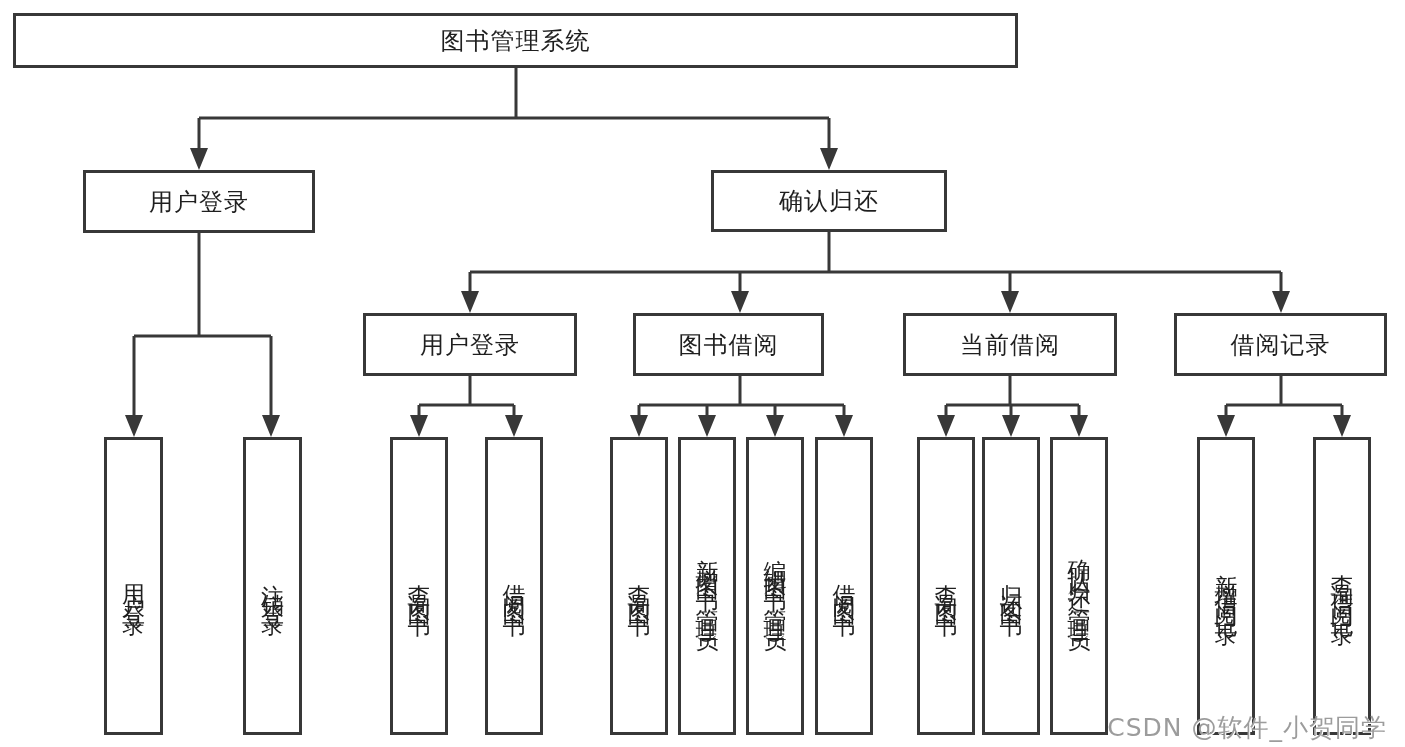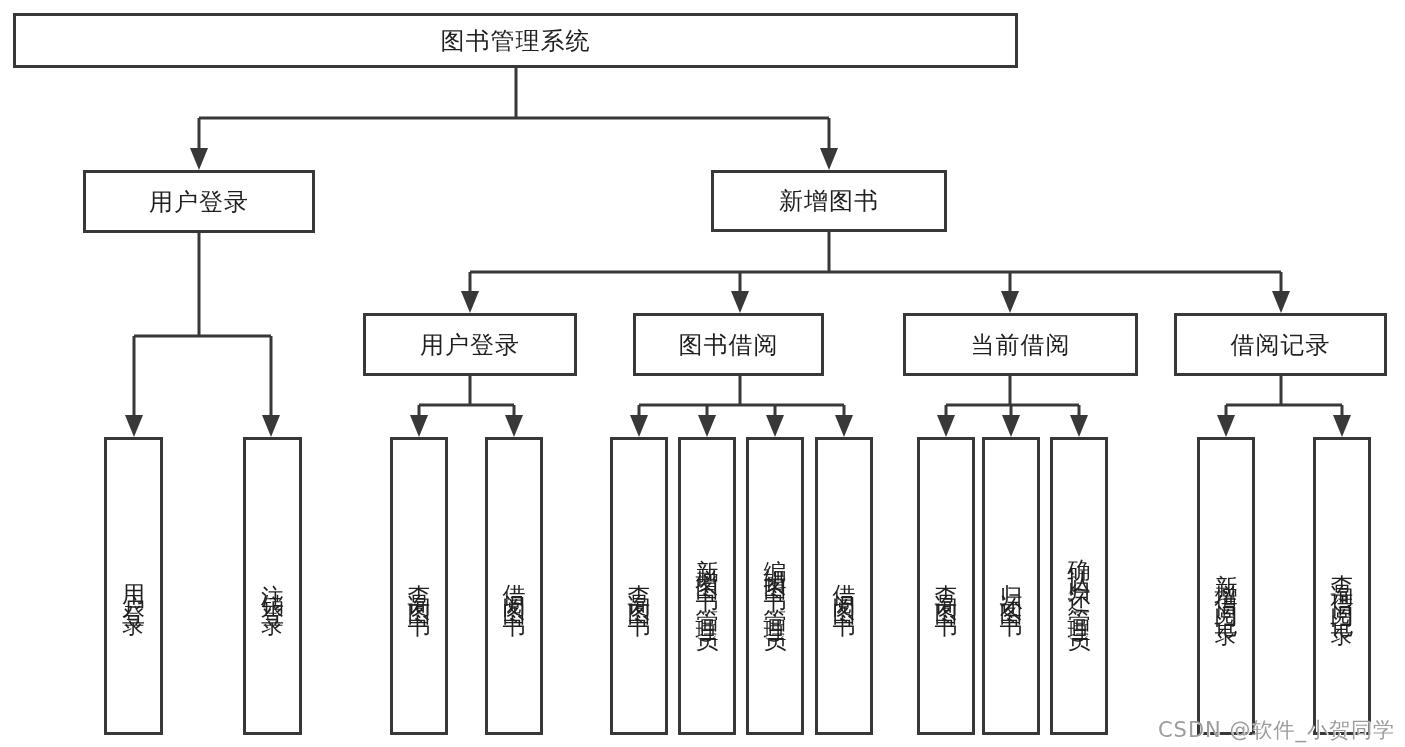--- a/index.html
+++ b/index.html
@@ -25,22 +25,22 @@
     line-height:1;
     letter-spacing:10px;
     white-space:nowrap;
   }
   .connectors{
     position:absolute;left:0;top:0;width:1405px;height:747px;
     pointer-events:none;
   }
   .watermark{
     position:absolute;
-    right:10px;bottom:3px;
-    font-size:21px;
+    right:18px;bottom:3px;
+    font-size:25px;
     color:#9c9c9c;
     letter-spacing:1px;
     text-shadow:1px 1px 0 #ffffff;
     z-index:10;
     white-space:nowrap;
   }
 </style>
 </head>
 <body>
 
@@ -80,30 +80,30 @@
 </svg>
 
 <div class="node hnode root" style="left:13px;top:13px;width:1005px;height:55px">
   <span class="label">图书管理系统</span>
 </div>
 
 <div class="node hnode" style="left:83px;top:170px;width:232px;height:63px">
   <span class="label">用户登录</span>
 </div>
 <div class="node hnode" style="left:711px;top:170px;width:236px;height:62px">
-  <span class="label">新增图书</span>
+  <span class="label">确认归还</span>
 </div>
 
 <div class="node hnode" style="left:363px;top:313px;width:214px;height:63px">
   <span class="label">用户登录</span>
 </div>
 <div class="node hnode" style="left:633px;top:313px;width:191px;height:63px">
   <span class="label">图书借阅</span>
 </div>
-<div class="node hnode" style="left:903px;top:313px;width:235px;height:63px">
+<div class="node hnode" style="left:903px;top:313px;width:214px;height:63px">
   <span class="label">当前借阅</span>
 </div>
 <div class="node hnode" style="left:1174px;top:313px;width:213px;height:63px">
   <span class="label">借阅记录</span>
 </div>
 
 <div class="node vnode" style="left:104px;top:437px;width:59px;height:298px">
   <span class="label">用户登录</span>
 </div>
 <div class="node vnode" style="left:243px;top:437px;width:59px;height:298px">

